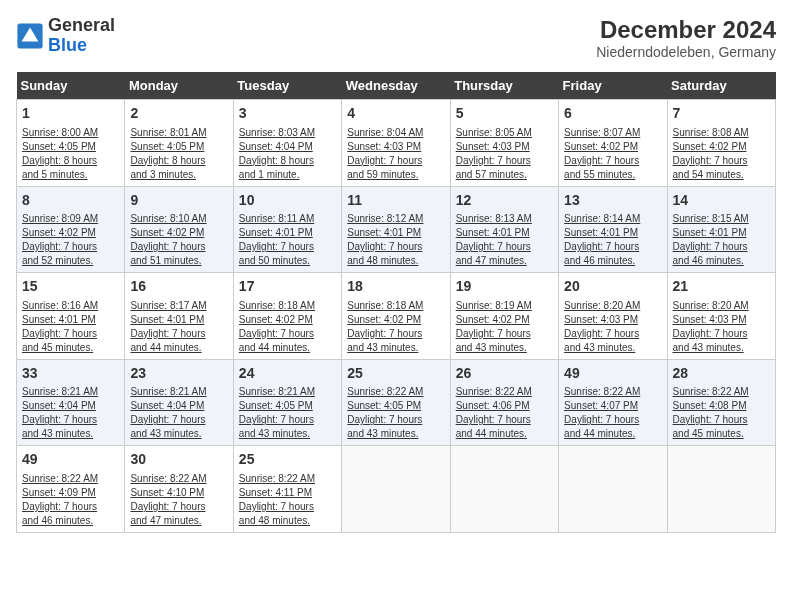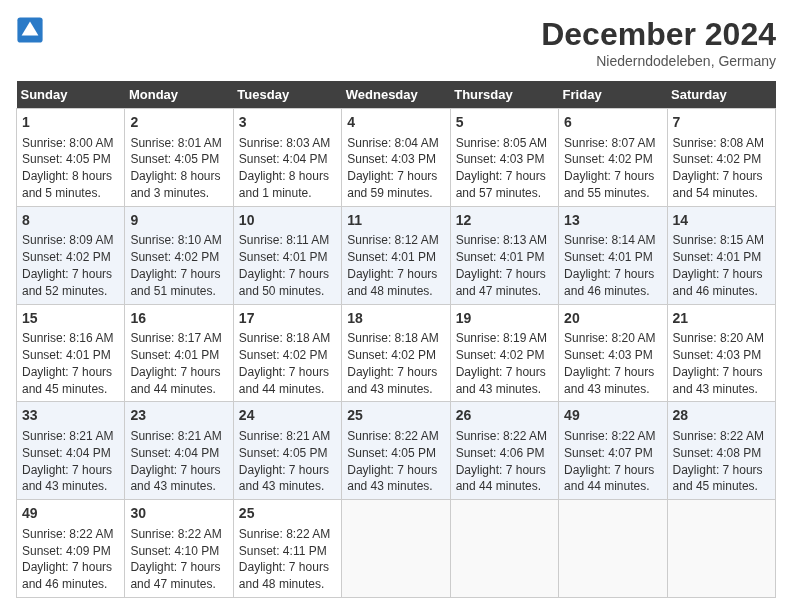--- a/index.html
+++ b/index.html
@@ -31,21 +31,21 @@
     }
     .logo-icon {
       width: 28px;
       height: 28px;
       margin-right: 4px;
     }
     .title-area {
       text-align: right;
     }
     .month-title {
-      font-size: 32px;
+      font-size: 24px;
       font-weight: bold;
       color: #333;
     }
     .location-title {
       font-size: 14px;
       color: #555;
     }
     table {
       width: 100%;
       border-collapse: collapse;
@@ -74,36 +74,41 @@
     tbody tr:nth-child(even) td {
       background: #f0f4fa;
     }
     .day-num {
       font-size: 14px;
       font-weight: bold;
       display: block;
       margin-bottom: 2px;
     }
     .day-info {
-      font-size: 12px;
-      color: #333;
+      font-size: 10px;
+      color: #333;
+      text-decoration: underline;
     }
     td.empty {
       background: #f9f9f9 !important;
     }
   </style>
 </head>
 <body>
 
 <div class="header-area">
   <div class="logo">
     <svg class="logo-icon" viewBox="0 0 40 40">
       <rect x="2" y="2" width="36" height="36" rx="4" fill="#2a7ac7"></rect>
       <polygon points="20,8 32,28 8,28" fill="white"></polygon>
     </svg>
+    <div class="logo-text">
+      <div>General</div>
+      <div><span>Blue</span></div>
+    </div>
   </div>
   <div class="title-area">
     <div class="month-title">December 2024</div>
     <div class="location-title">Niederndodeleben, Germany</div>
   </div>
 </div>
 
 <table>
   <thead>
     <tr>

